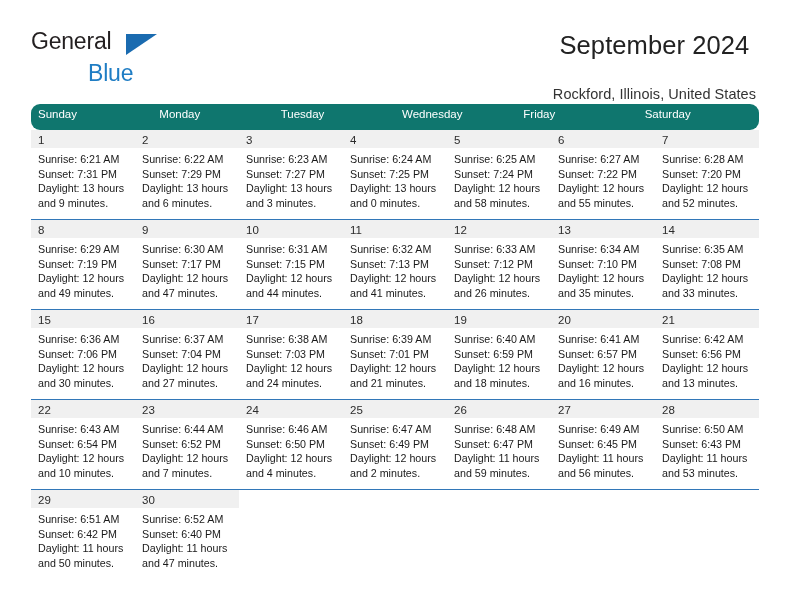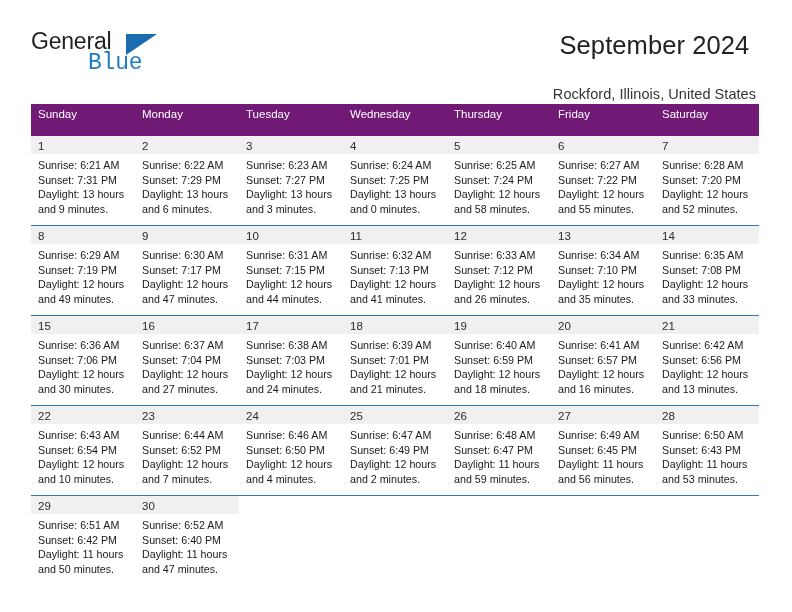--- a/index.html
+++ b/index.html
@@ -34,25 +34,25 @@
     left: 0;
     top: 0;
     font-size: 23px;
     letter-spacing: -0.2px;
     color: #231f20;
     font-family: "Liberation Sans", sans-serif;
   }
   .brand-blue {
     position: absolute;
     left: 57px;
-    top: 22px;
+    top: 32px;
     font-size: 23px;
     letter-spacing: -0.2px;
     color: #1f7dc4;
-    font-family: Liberation Mono, monospace;
+    font-family: Liberation Sans, sans-serif;
   }
   .brand-triangle {
     position: absolute;
     left: 95px;
     top: 6px;
     width: 0;
     height: 0;
     border-left: 31px solid #1a6bb0;
     border-bottom: 21px solid transparent;
   }
@@ -81,22 +81,23 @@
   
   .calendar {
     position: absolute;
     left: 31px;
     top: 104px;
     width: 728px;
   }
 
   .dow-row {
     display: flex;
-    background: #701a75;
-    height: 32px;
+    background: #0f766e;
+    height: 26px;
+    border-radius: 9px;
   }
   .dow-cell {
     flex: 1 1 0;
     color: #ffffff;
     font-size: 11.5px;
     line-height: 21px;
     padding-left: 7px;
     box-sizing: border-box;
     white-space: nowrap;
     overflow: hidden;
@@ -163,21 +164,20 @@
 
 </div>
 
 <div class="calendar">
 
   <div class="dow-row">
     <div class="dow-cell">Sunday</div>
     <div class="dow-cell">Monday</div>
     <div class="dow-cell">Tuesday</div>
     <div class="dow-cell">Wednesday</div>
-    <div class="dow-cell">Thursday</div>
     <div class="dow-cell">Friday</div>
     <div class="dow-cell">Saturday</div>
   </div>
 
   <div id="weeks-container">
       <div class="week-row">
         <div class="day-cell">
           <div class="daynum-band"><span class="daynum">1</span></div>
           <div class="day-body">
             <div class="day-line">Sunrise: 6:21 AM</div>

